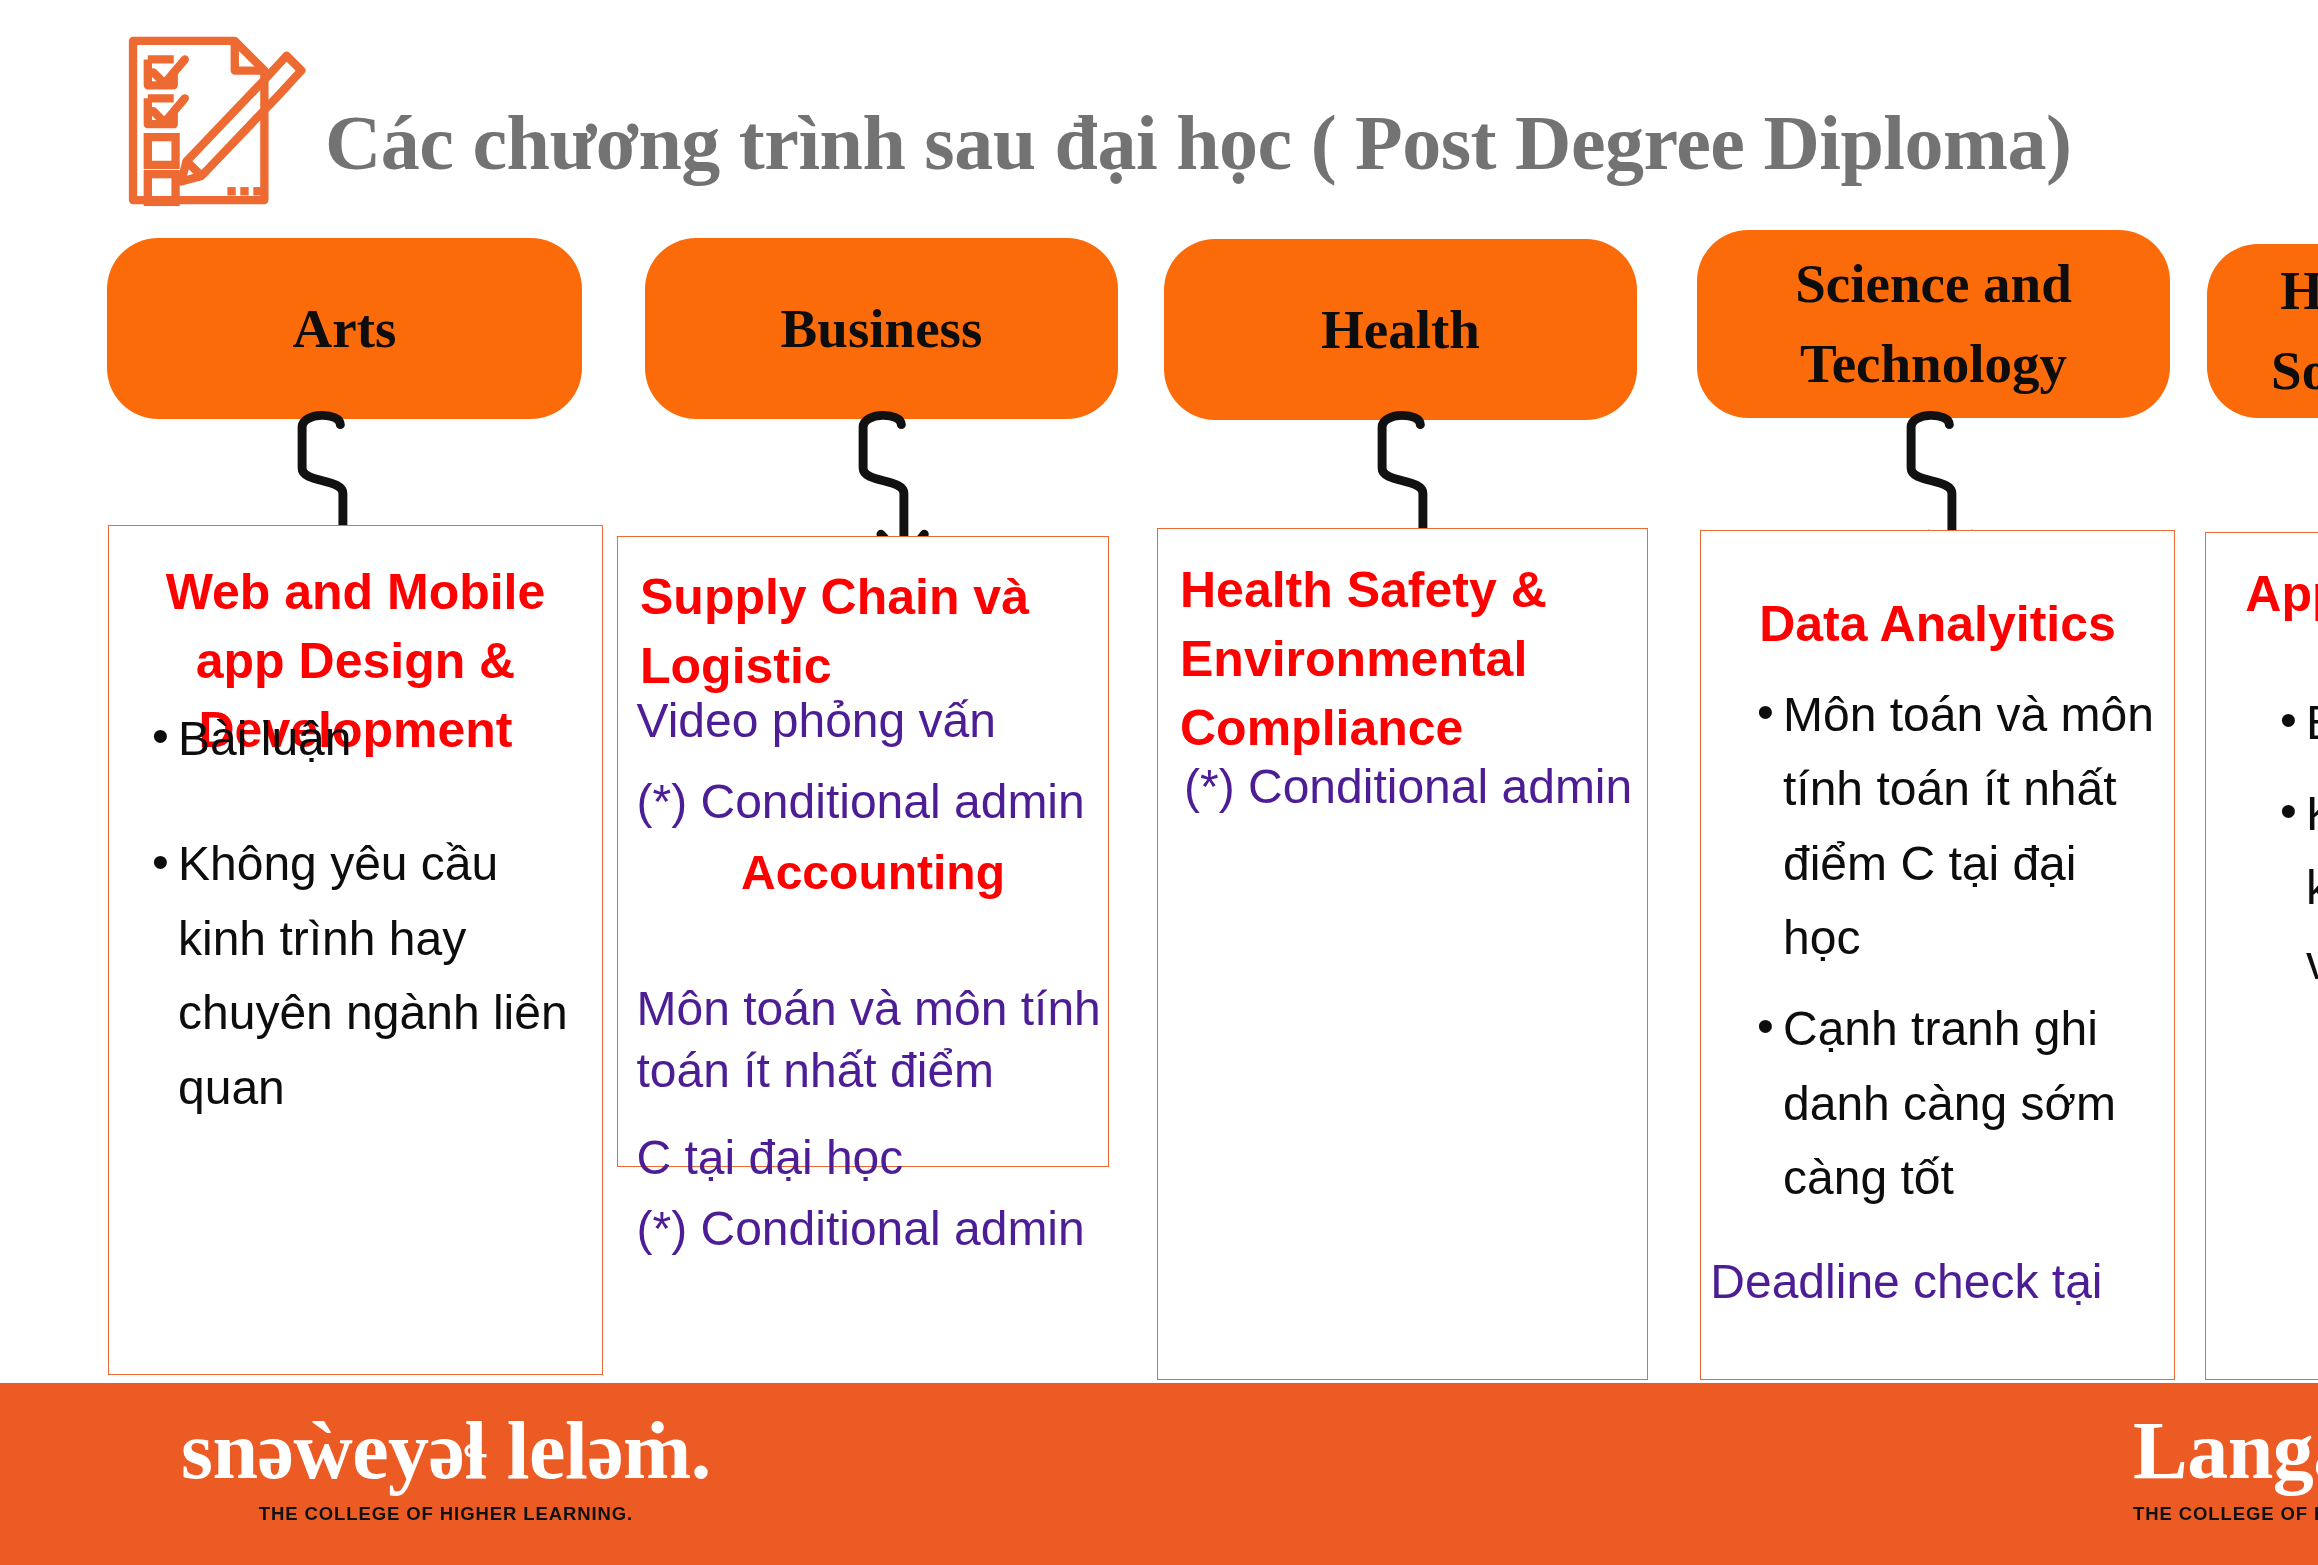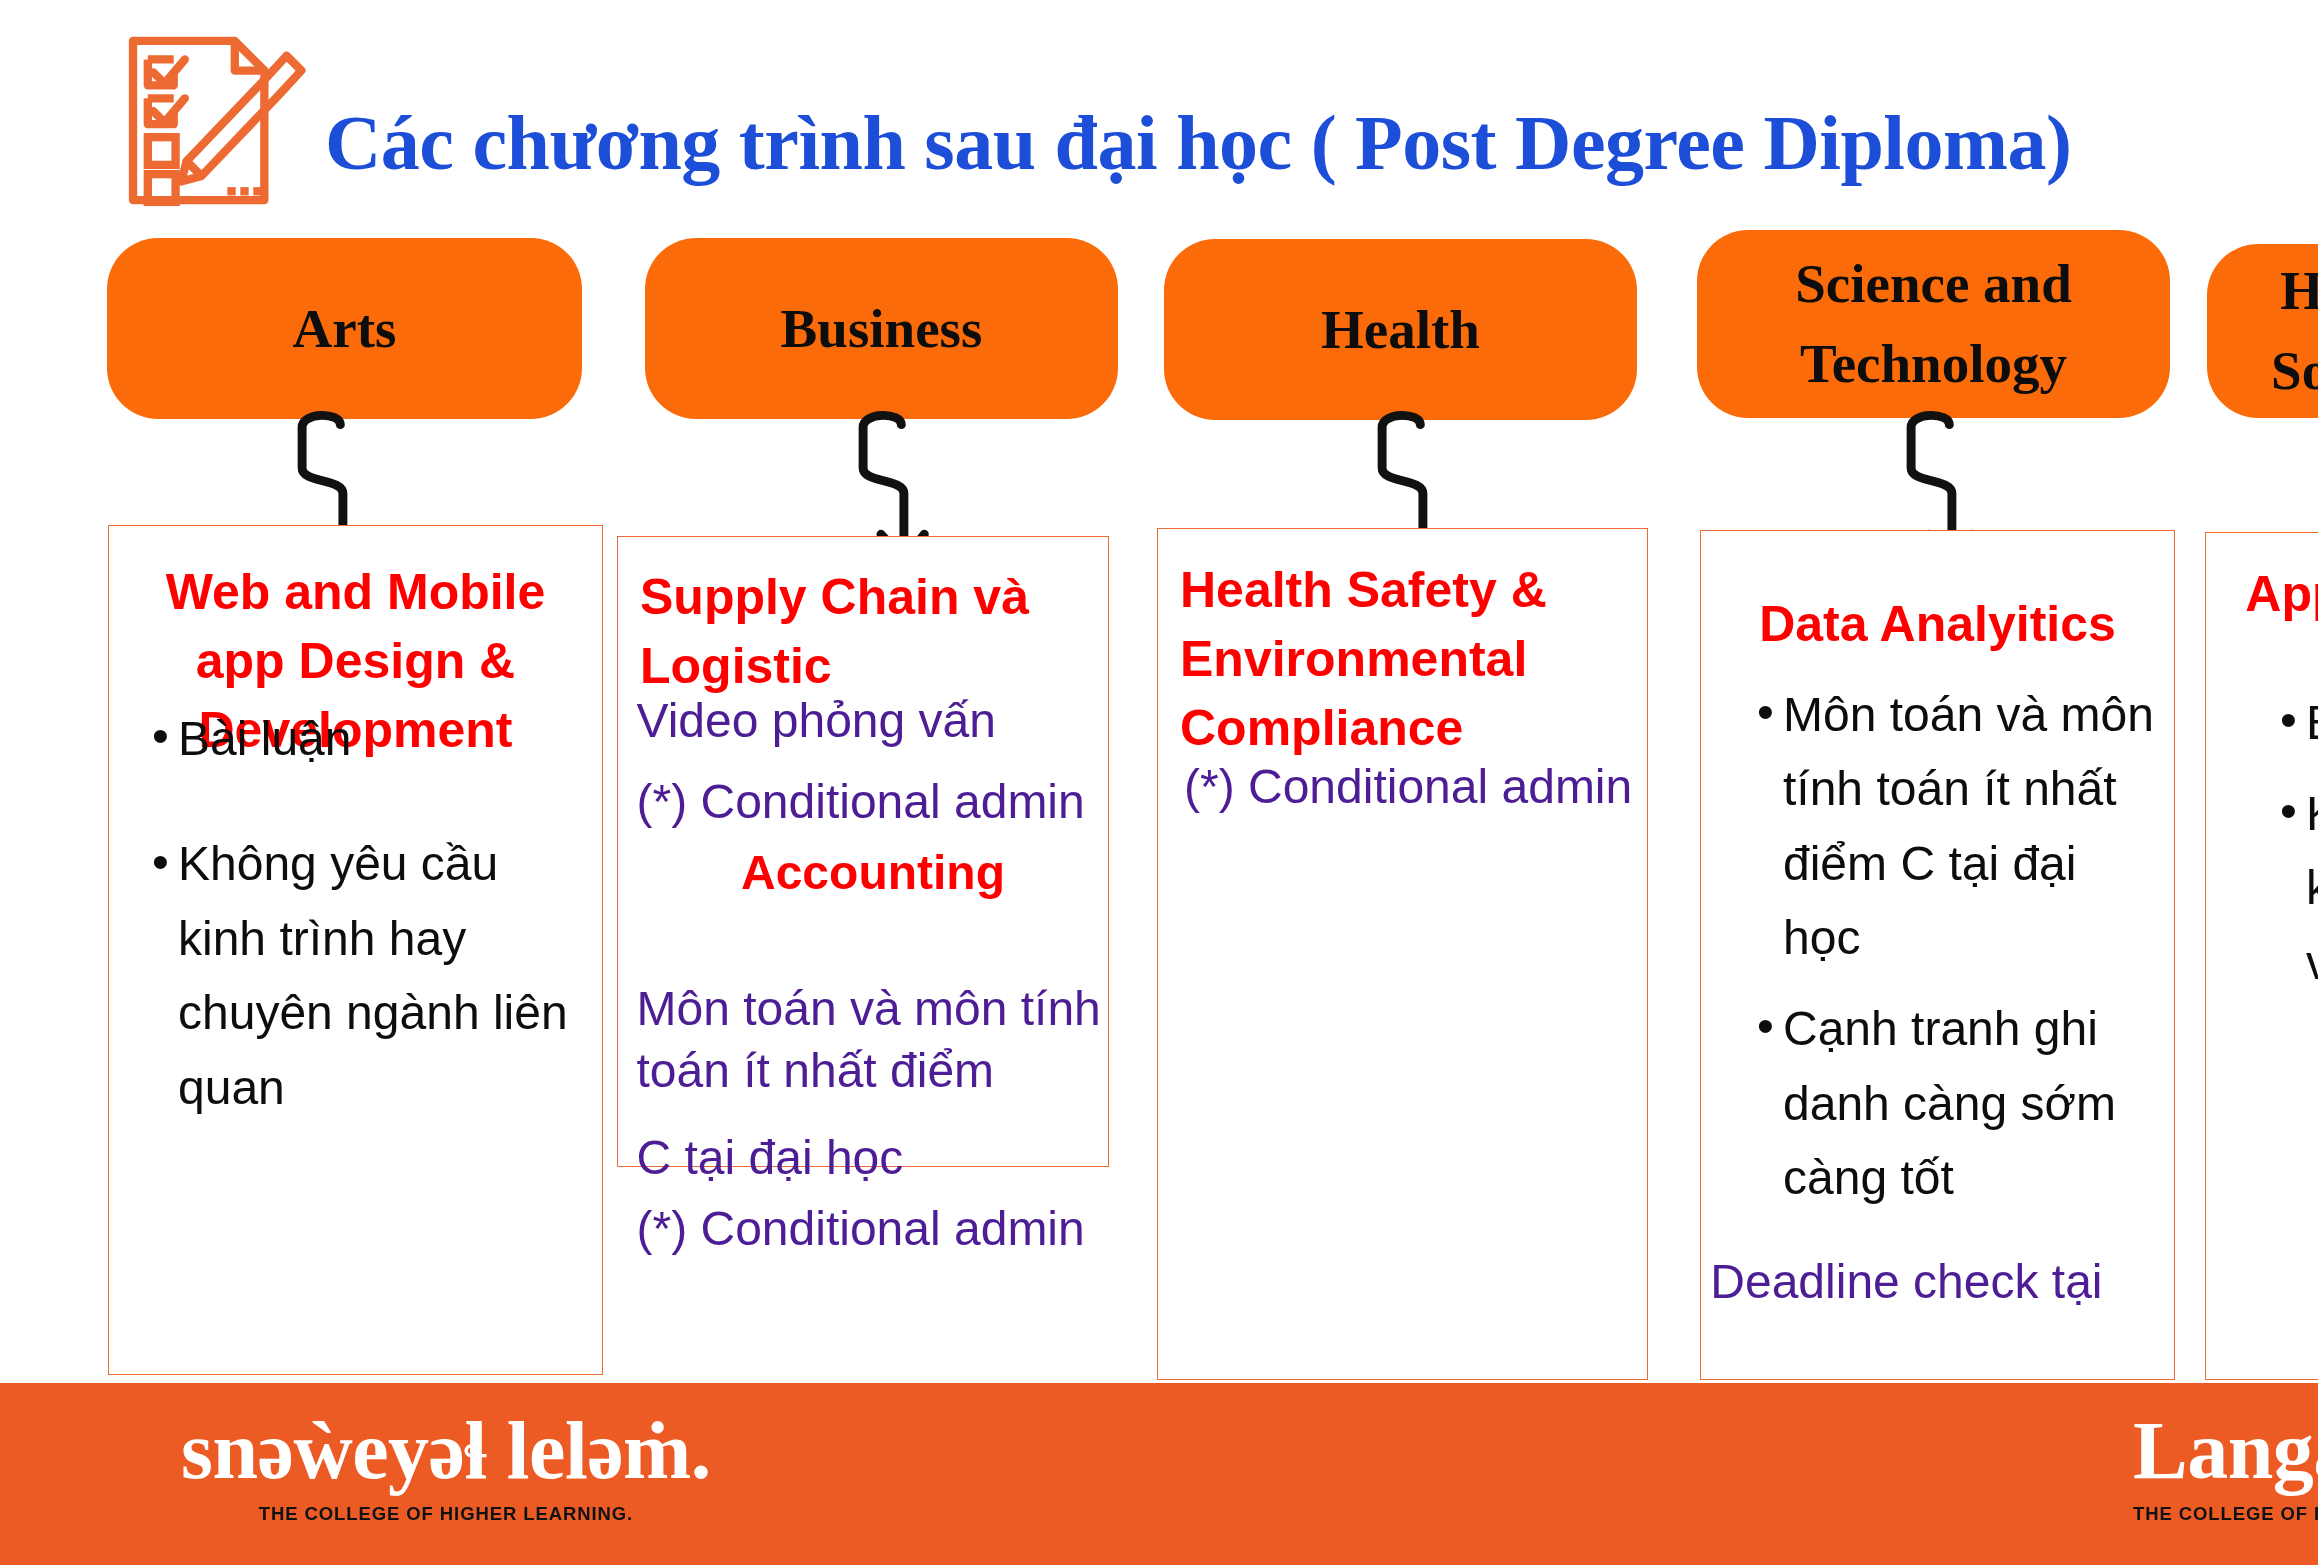--- a/index.html
+++ b/index.html
@@ -13,21 +13,21 @@
 
   
   .doc-icon{position:absolute;left:116px;top:28px;width:195px;height:185px;}
   .doc-icon svg{width:100%;height:100%;display:block;}
 
   
   .title{
     position:absolute;left:325px;top:88px;width:1855px;
     font-family:"Liberation Serif", serif;
     font-weight:700;font-size:78px;line-height:1.42;
-    color:#1d4ed8;letter-spacing:-0.5px;
+    color:#737373;letter-spacing:-0.5px;
   }
 
   
   .pill{
     position:absolute;
     background:#FB6B09;
     border-radius:51px;
     display:flex;align-items:center;justify-content:center;
     text-align:center;
     color:#0d0d0d;

